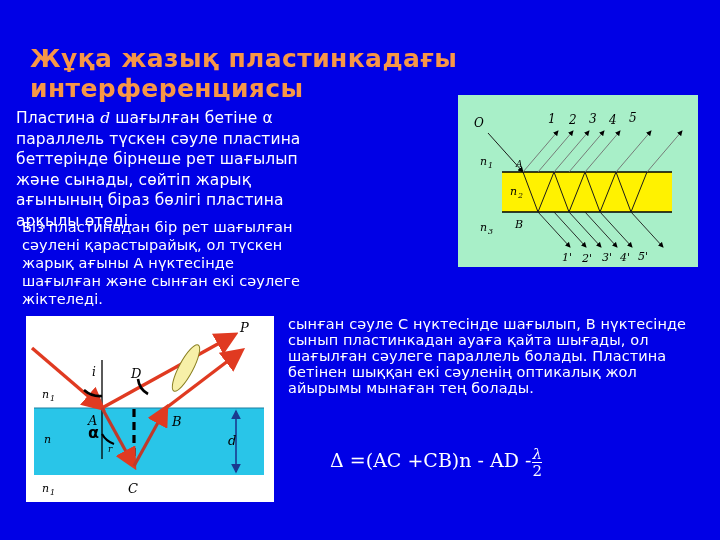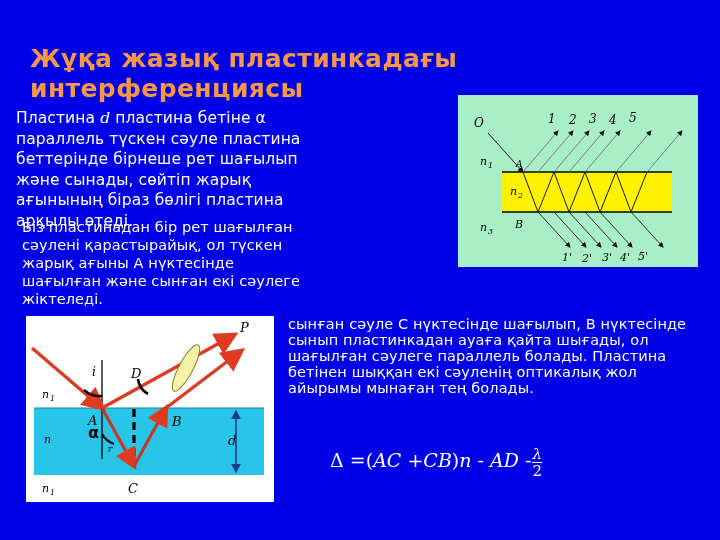--- a/index.html
+++ b/index.html
@@ -31,21 +31,21 @@
   #para-bottom{left:22px;top:485px;width:670px;font-size:14.5px;line-height:19.5px;}
   .it{font-family:"DejaVu Serif","Liberation Serif",serif;font-style:italic;}
   .gr{font-family:"DejaVu Sans","Liberation Sans",sans-serif;}
 
   
   #formula{
     position:absolute;left:330px;top:428px;
     color:#FFFFFF;font-family:"DejaVu Serif","Liberation Serif",serif;
     font-size:19px;white-space:nowrap;
   }
-  #formula .v{font-style:italic;}
+  #formula .v{}
   .frac{display:inline-block;vertical-align:-9px;text-align:center;margin:0 1px;}
   .frac .num{display:block;font-style:italic;font-size:15px;line-height:13px;}
   .frac .bar{display:block;border-top:1.5px solid #fff;margin:1px 0;}
   .frac .den{display:block;font-size:15px;line-height:15px;}
 
   
   #fig1{
     position:absolute;left:458px;top:75px;width:240px;height:172px;
     background:#A8EFC8;
   }
@@ -60,21 +60,21 @@
 
   .fig-label{font-family:"DejaVu Serif","Liberation Serif",serif;font-style:italic;fill:#000;}
 </style>
 </head>
 <body>
 
 <div id="slide">
 
   <div class="title">Жұқа жазық пластинкадағы интерференциясы</div>
 
-  <div class="body-text" id="para-intro"><span>Пластина </span><span class="it">d</span><span> пластина бетіне </span><span class="gr">α</span><span> параллель түскен сәуле пластина беттерінде бірнеше рет шағылып және сынады, сөйтіп жарық ағынының біраз бөлігі пластина арқылы өтеді.</span></div>
+  <div class="body-text" id="para-intro"><span>Пластина </span><span class="it">d</span><span> шағылған бетіне </span><span class="gr">α</span><span> параллель түскен сәуле пластина беттерінде бірнеше рет шағылып және сынады, сөйтіп жарық ағынының біраз бөлігі пластина арқылы өтеді.</span></div>
 
   <div class="body-text" id="para-second">Біз пластинадан бір  рет шағылған сәулені қарастырайық, ол түскен жарық ағыны А нүктесінде шағылған және сынған екі сәулеге жіктеледі.</div>
 
   <div class="body-text" id="para-third">сынған сәуле С нүктесінде шағылып, В нүктесінде сынып пластинкадан ауаға қайта шығады, ол шағылған  сәулеге параллель болады. Пластина бетінен шыққан екі сәуленің оптикалық жол айырымы мынаған тең болады.</div>
 
   <div id="formula"><span>Δ</span>
     <span>=</span><span>(</span><span class="v">AC</span>
     <span>+</span><span class="v">CB</span><span>)</span><span class="v">n</span>
     <span>-</span>
     <span class="v">AD</span>

